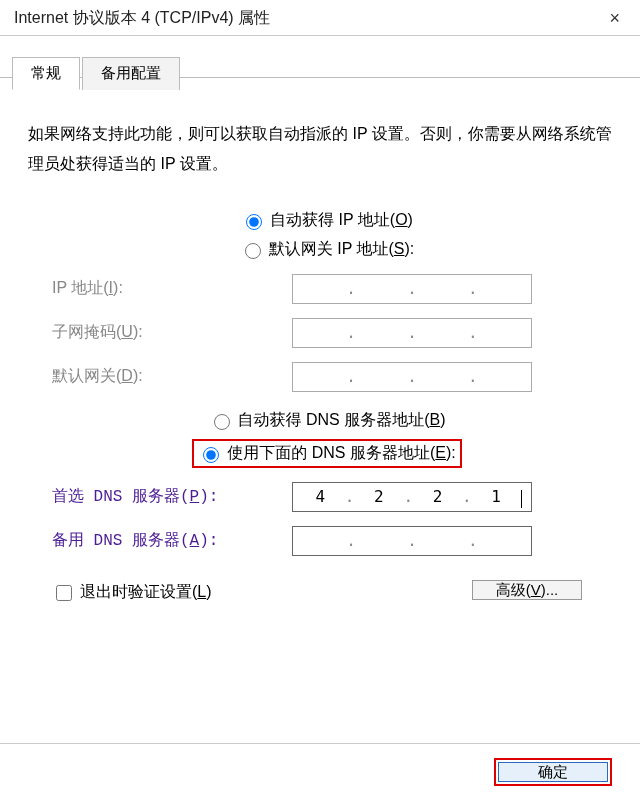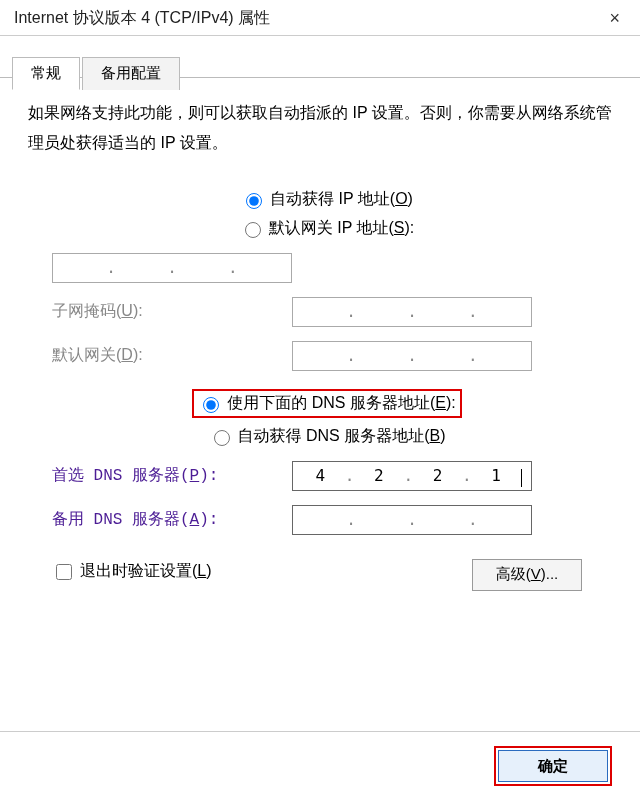--- a/index.html
+++ b/index.html
@@ -42,20 +42,21 @@
     background: #fff;
     border-bottom: 1px solid #fff;
   }
   .content {
     padding: 20px 28px 10px 28px;
   }
   .desc {
     line-height: 1.9;
     font-size: 16px;
     margin-bottom: 30px;
+    margin-top: 21px;
   }
   .radio-row {
     display: flex;
     align-items: center;
     margin: 8px 0 8px 14px;
     font-size: 16px;
     justify-content: center;
   }
   .radio-row input[type=radio] {
     margin-right: 8px;
@@ -105,21 +106,21 @@
   }
   .checkbox-row input { margin-right: 8px; width:16px; height:16px;}
   .adv-row {
     display: flex;
     justify-content: flex-end;
     padding-right: 30px;
     margin-top: -34px;
   }
   .btn {
     min-width: 110px;
-    height: 32px;
+    height: 20px;
     border: 1px solid #999;
     background: #f4f4f4;
     font-size: 15px;
     padding: 0 16px;
     cursor: pointer;
   }
   .footer {
     border-top: 1px solid #ccc;
     padding: 14px 28px;
     display: flex;
@@ -129,21 +130,20 @@
     bottom: 0;
     left: 0; right: 0;
   }
   .ok-wrap {
     border: 2px solid #d00;
     padding: 2px;
   }
   .ok-btn {
     border: 1px solid #2a6bbf;
     background: #e6f0fb;
-    font-weight: bold;
   }
   .uline { text-decoration: underline; }
   .cursor { border-left: 1px solid #000; height: 18px; display:inline-block; position:relative; top:2px;}
 </style>
 </head>
 <body>
 
 <div class="titlebar">
   <span class="titlebar-title">Internet 协议版本 4 (TCP/IPv4) 属性</span>
   <span class="close-x">×</span>
@@ -160,20 +160,21 @@
   <div class="radio-row">
     <input type="radio" name="ipmode" checked="" style="">
     <span><span>自动获得 IP 地址(</span><span class="uline">O</span><span>)</span></span>
   </div>
   <div class="radio-row">
     <input type="radio" name="ipmode" style="">
     <span><span>默认网关 IP 地址(</span><span class="uline">S</span><span>):</span></span>
   </div>
   <div class="field-block">
     <div class="field-row">
+      <span class="field-label"><span>IP 地址(</span><span class="uline">I</span><span>):</span></span>
       <div class="ipbox">
           <span class="seg"></span>
           <span class="dot">.</span>
           <span class="seg"></span>
           <span class="dot">.</span>
           <span class="seg"></span>
           <span class="dot">.</span>
           <span class="seg"></span>
         </div>
     </div>
@@ -196,30 +197,30 @@
           <span class="dot">.</span>
           <span class="seg"></span>
           <span class="dot">.</span>
           <span class="seg"></span>
           <span class="dot">.</span>
           <span class="seg"></span>
         </div>
     </div>
   </div>
 
+  <div class="radio-row">
+    <input type="radio" name="dnsmode" style="">
+    <span><span>自动获得 DNS 服务器地址(</span><span class="uline">B</span><span>)</span></span>
+  </div>
   <div class="radio-row">
     <span class="highlight-red">
       <input type="radio" name="dnsmode" checked="" style="">
       <span><span>使用下面的 DNS 服务器地址(</span><span class="uline">E</span><span>):</span></span>
     </span>
   </div>
-  <div class="radio-row">
-    <input type="radio" name="dnsmode" style="">
-    <span><span>自动获得 DNS 服务器地址(</span><span class="uline">B</span><span>)</span></span>
-  </div>
   <div class="field-block">
     <div class="field-row">
       <span class="field-label enabled"><span>首选 DNS 服务器(</span><span class="uline">P</span><span>):</span></span>
       <div class="ipbox enabled">
         <span class="seg">4</span>
           <span class="dot">.</span>
         <span class="seg">2</span>
           <span class="dot">.</span>
         <span class="seg">2</span>
           <span class="dot">.</span>

